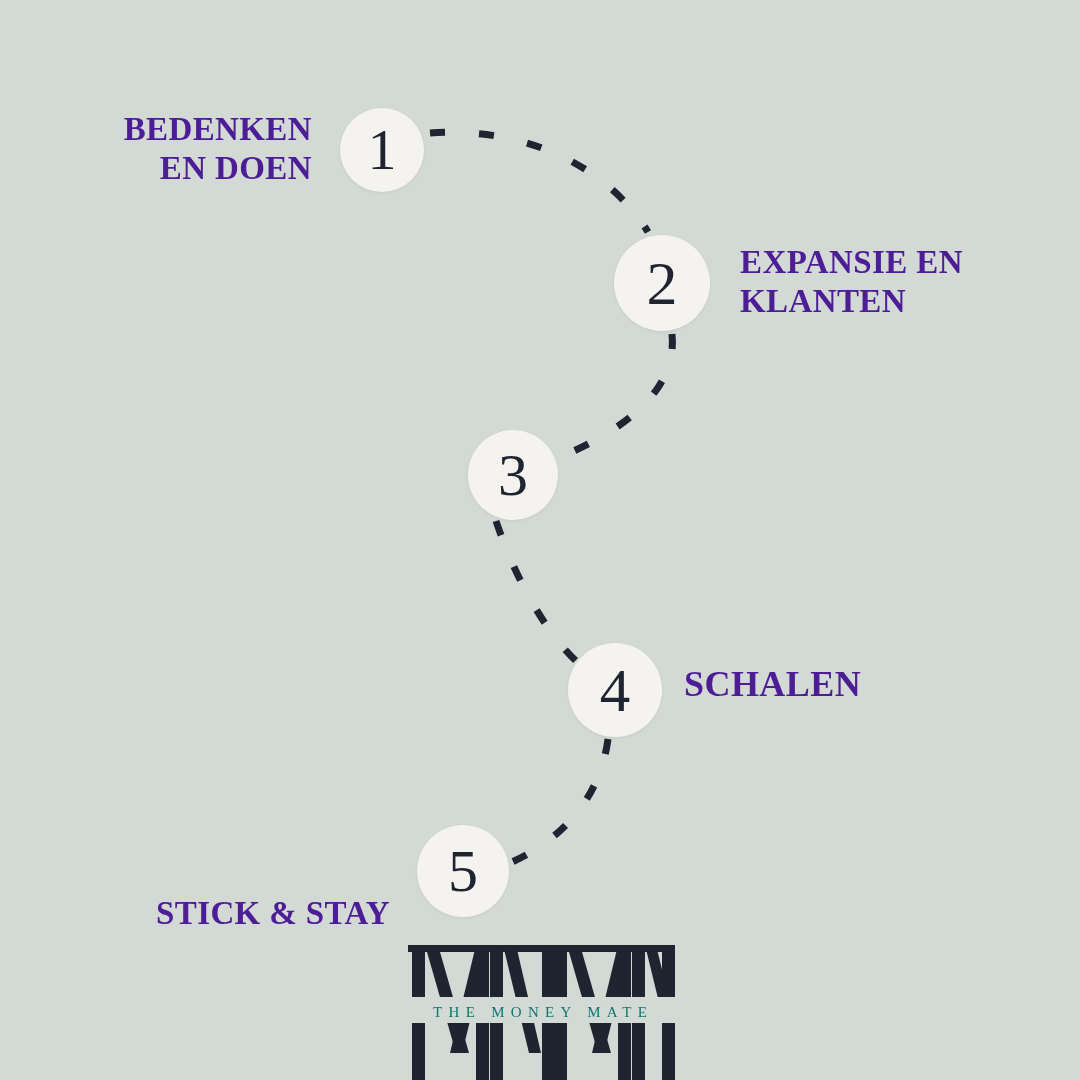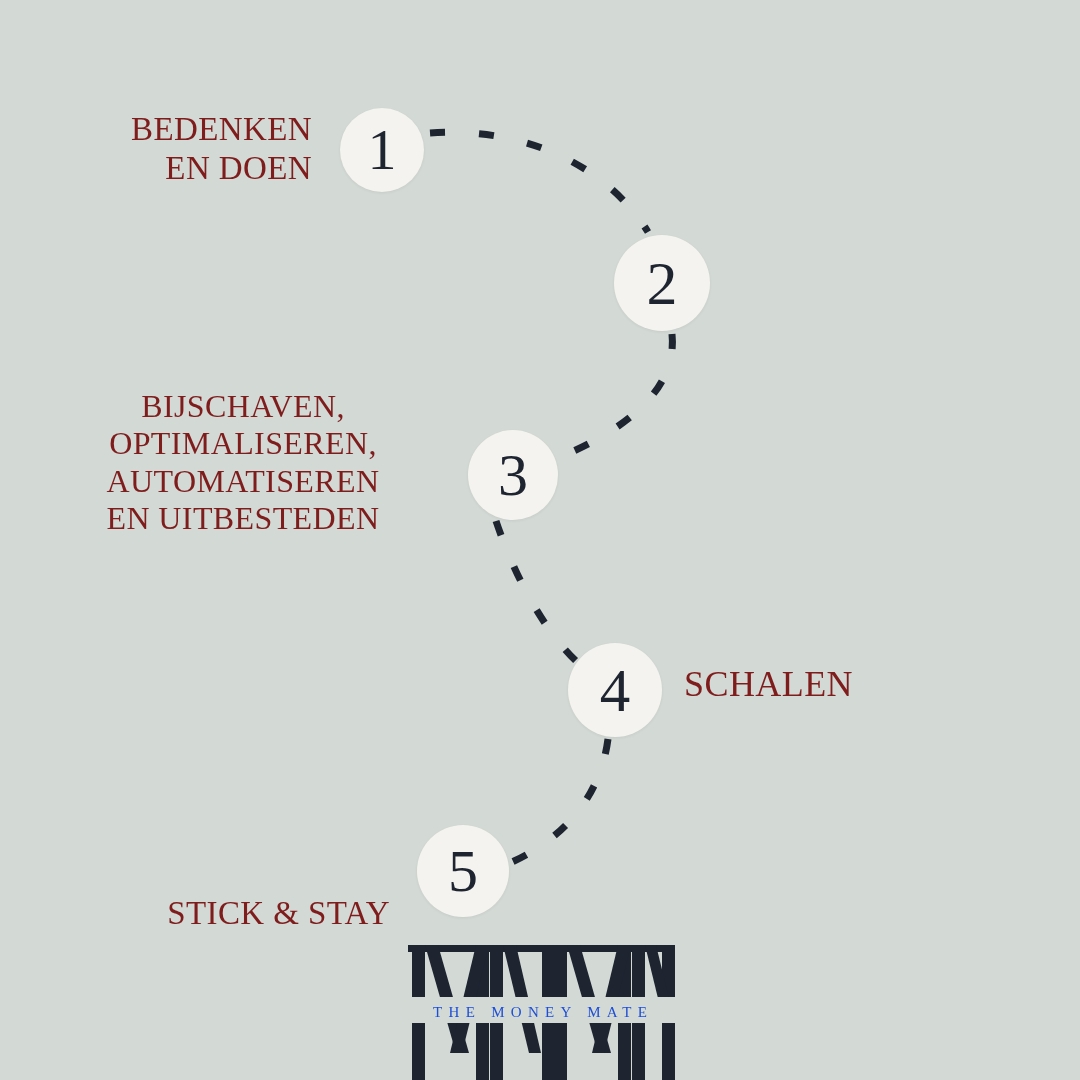--- a/index.html
+++ b/index.html
@@ -45,23 +45,23 @@
     color: #1e2430;
     font-family: "Liberation Serif", "DejaVu Serif", serif;
     font-weight: 400;
     line-height: 1;
     display: block;
   }
 
   
   .step-label {
     position: absolute;
-    color: #7f1d1d;
+    color: #4c1d95;
     font-family: "Liberation Serif", "DejaVu Serif", serif;
-    font-weight: 400;
+    font-weight: 700;
     letter-spacing: 0.012em;
     line-height: 1.17;
     white-space: pre-line;
   }
   .label-right { text-align: right; }
   .label-left  { text-align: left; }
   .label-center { text-align: center; }
 
   
   #brand-logo {
@@ -85,21 +85,21 @@
     top: 0;
     width: 300px;
     height: 135px;
   }
   .logo-wordmark {
     position: absolute;
     left: 0;
     top: 60px;
     width: 300px;
     text-align: center;
-    color: #1d4ed8;
+    color: #0f766e;
     font-family: "Liberation Serif", "DejaVu Serif", serif;
     font-size: 15px;
     font-weight: 400;
     letter-spacing: 0.42em;
     text-indent: 0.42em;
     line-height: 1;
   }
   .logo-wordmark-bg {
     position: absolute;
     left: 8px;
@@ -127,28 +127,26 @@
 
   <div class="step-node" style="left:340px; top:108px; width:84px; height:84px;">
     <span class="step-num" style="font-size:58px;">1</span>
   </div>
   <div class="step-label label-right" style="left:40px; top:110px; width:272px; font-size:33px;">BEDENKEN
 EN DOEN</div>
 
   <div class="step-node" style="left:614px; top:235px; width:96px; height:96px;">
     <span class="step-num" style="font-size:62px;">2</span>
   </div>
+  <div class="step-label label-left" style="left:740px; top:243px; width:300px; font-size:33px;">EXPANSIE EN
+KLANTEN</div>
 
   <div class="step-node" style="left:468px; top:430px; width:90px; height:90px;">
     <span class="step-num" style="font-size:60px;">3</span>
   </div>
-  <div class="step-label label-center" style="left:48px; top:388px; width:390px; font-size:32px;">BIJSCHAVEN,
-OPTIMALISEREN,
-AUTOMATISEREN
-EN UITBESTEDEN</div>
 
   <div class="step-node" style="left:568px; top:643px; width:94px; height:94px;">
     <span class="step-num" style="font-size:61px;">4</span>
   </div>
   <div class="step-label label-left" style="left:684px; top:663px; width:330px; font-size:36px;">SCHALEN</div>
 
   <div class="step-node" style="left:417px; top:825px; width:92px; height:92px;">
     <span class="step-num" style="font-size:60px;">5</span>
   </div>
   <div class="step-label label-right" style="left:70px; top:894px; width:320px; font-size:33px;">STICK &amp; STAY</div>

